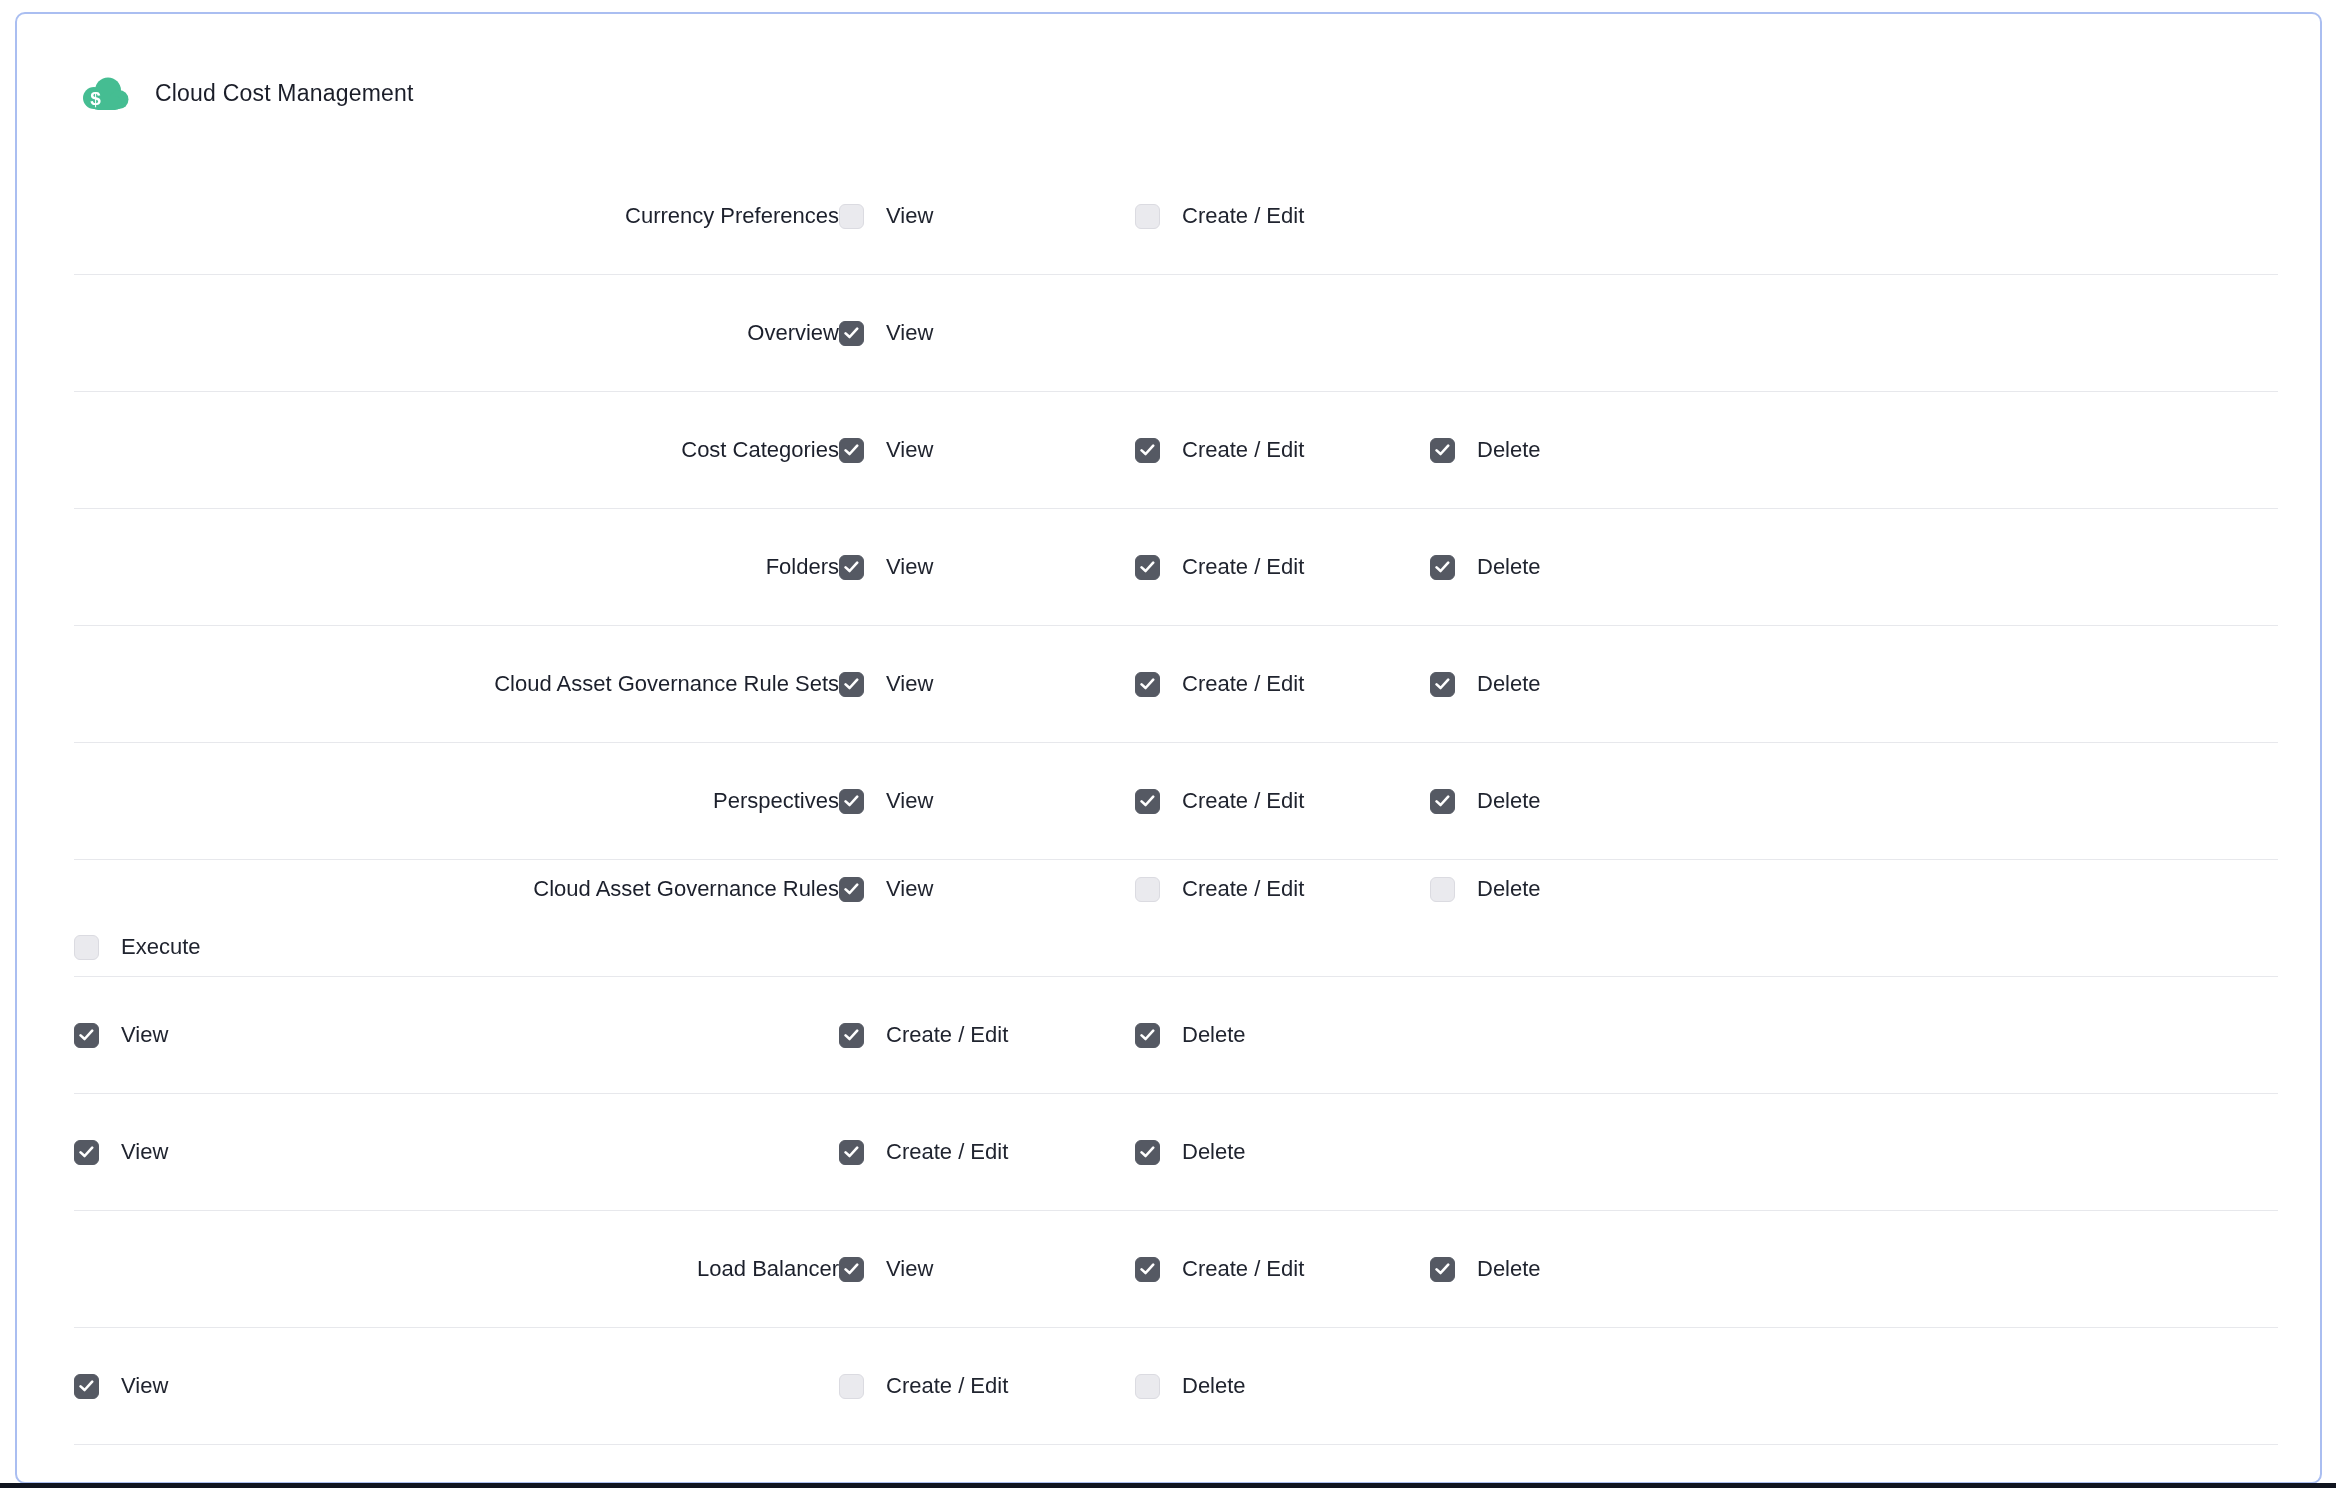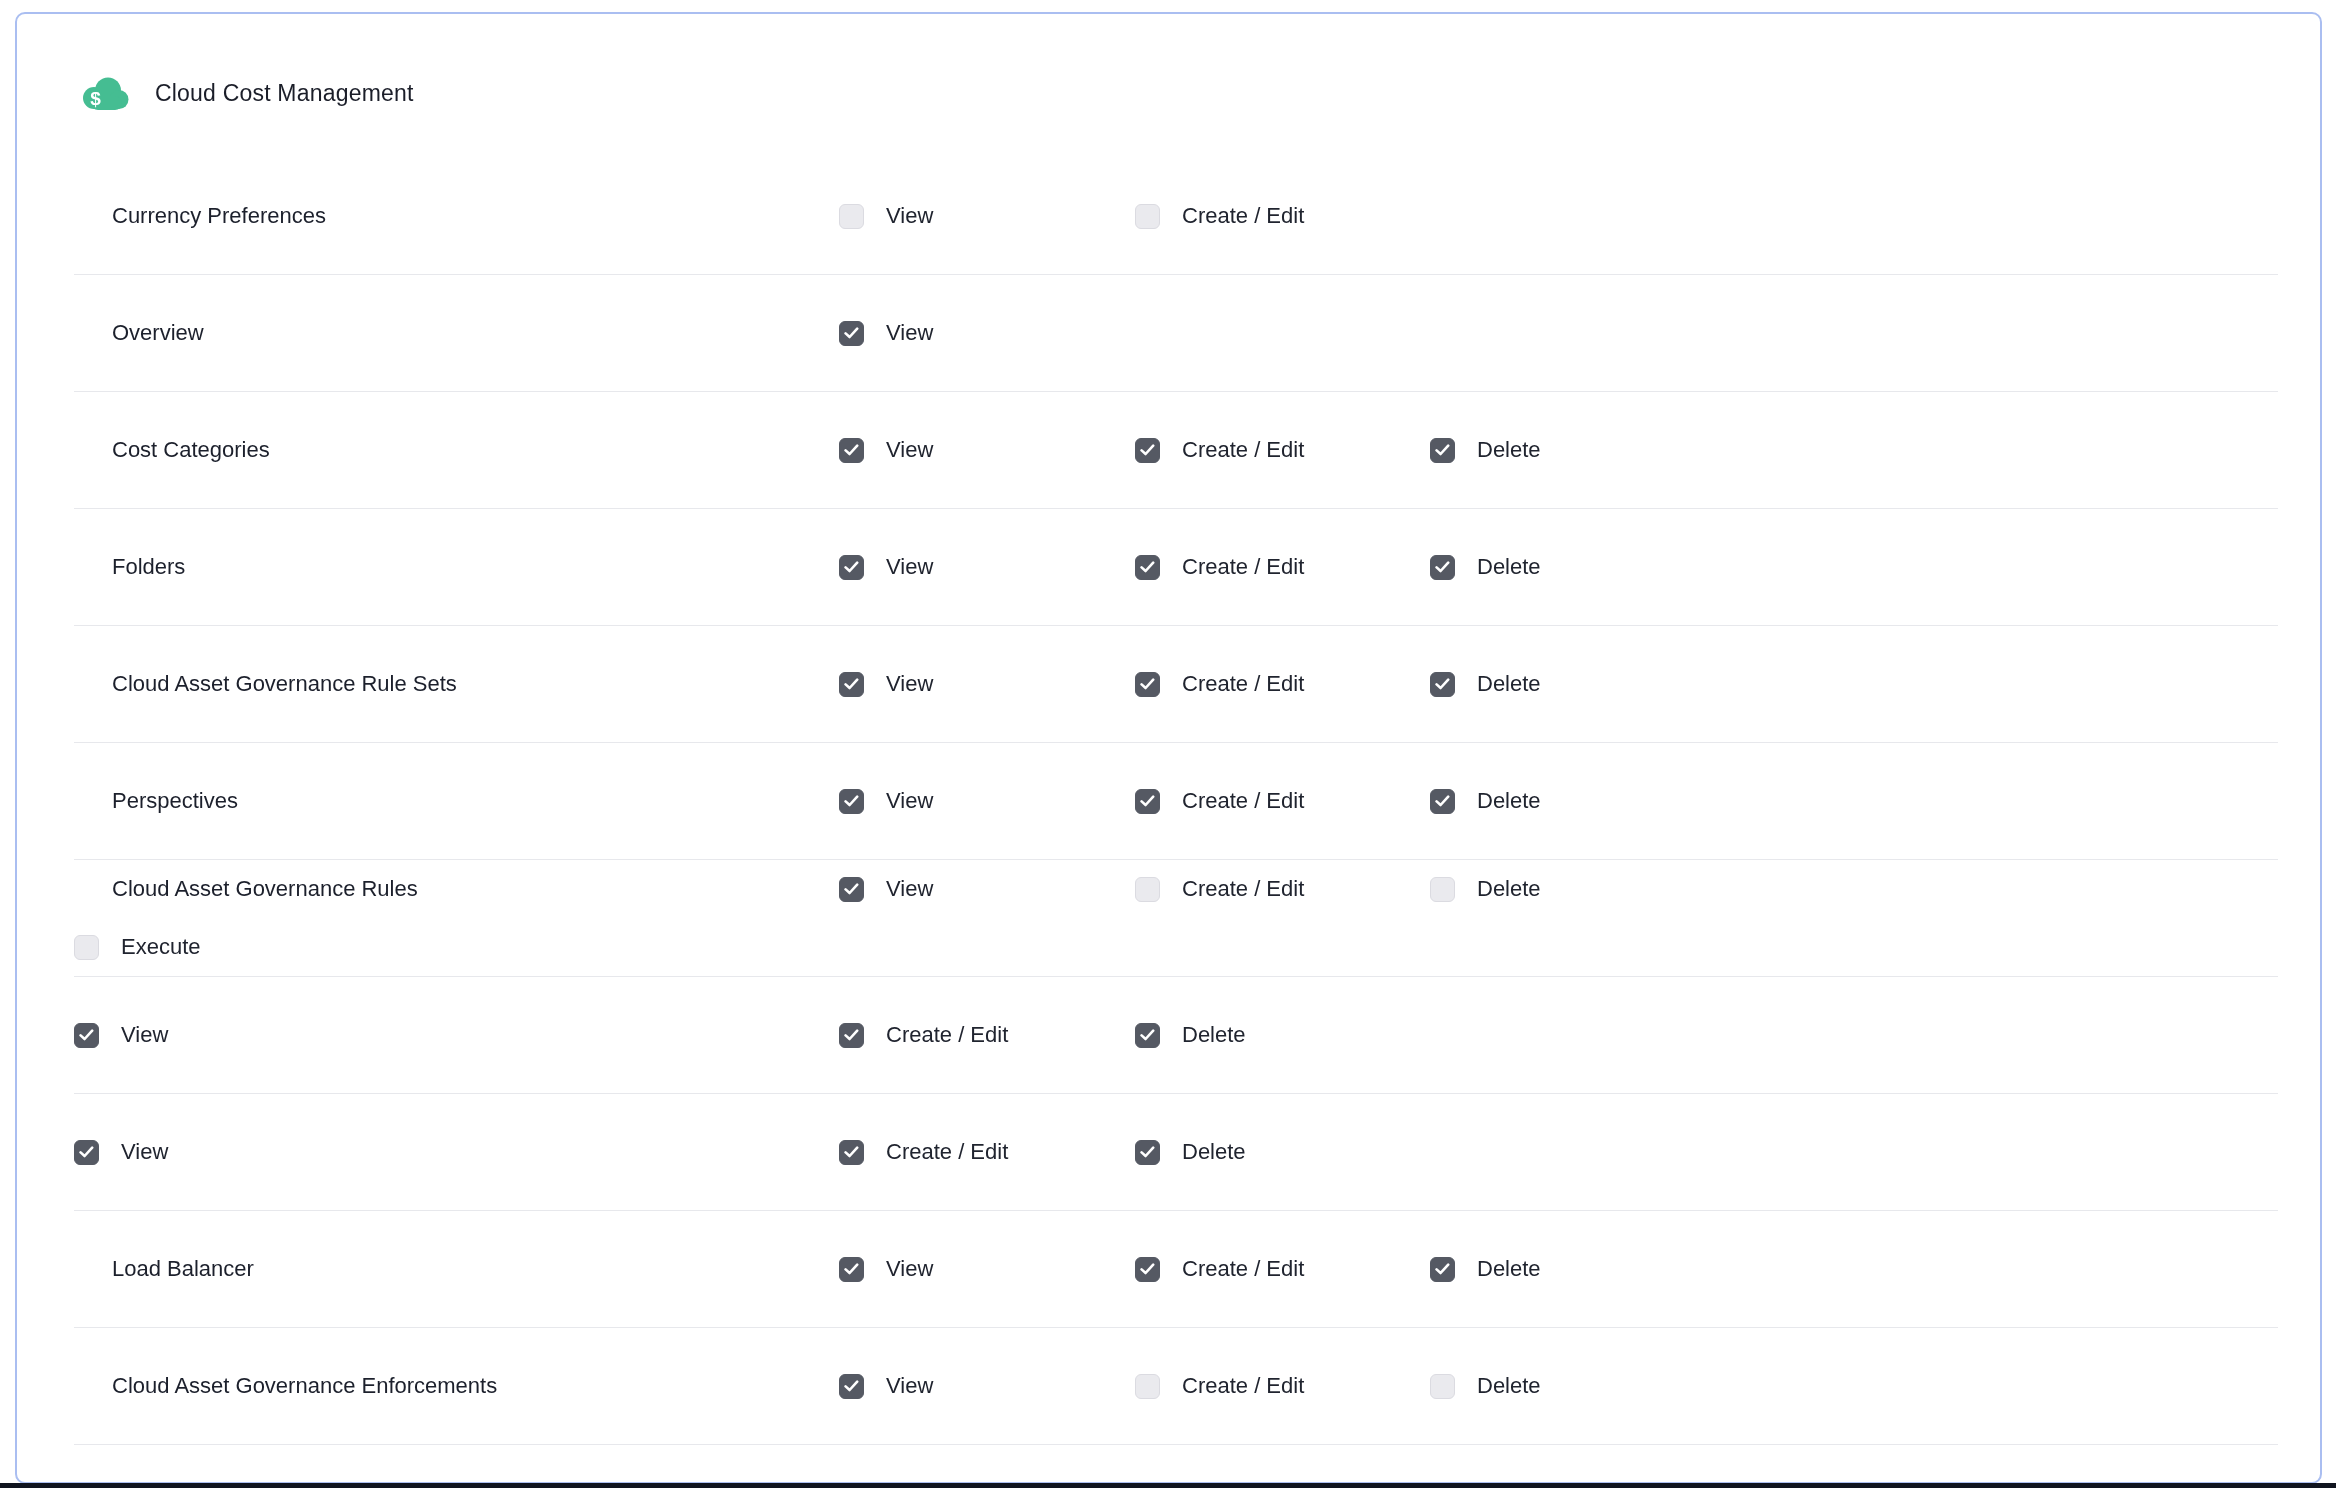--- a/index.html
+++ b/index.html
@@ -32,20 +32,21 @@
   }
   .header .icon { width: 50px; height: 42px; display: flex; align-items: center; justify-content: center; }
   .title {
     font-size: 23px;
     font-weight: 400;
     color: #1b1e29;
     letter-spacing: 0.2px;
   }
   .rows {
     margin: 40px 42px 0 57px;
+    text-align: right;
   }
   .row {
     display: grid;
     grid-template-columns: 765px 296px 295px 294px;
     align-items: center;
     height: 117px;
     border-bottom: 1px solid #e7e8ec;
     background: #fff;
   }
   .row-label {
@@ -344,21 +345,20 @@
         <label class="perm">
     <span class="checkbox checked">
       <svg width="15" height="12" viewBox="0 0 15 12" aria-hidden="true">
         <path d="M1.6 6.4 L5.6 10 L13.2 1.6" fill="none" stroke="#ffffff" stroke-width="2.6" stroke-linecap="round" stroke-linejoin="round"></path>
       </svg>
     </span>
     <span class="perm-label">Delete</span>
   </label>
       </div>
       <div class="row">
-    <div class="row-label">Cloud Asset Governance Enforcements</div>
   <label class="perm">
     <span class="checkbox checked">
       <svg width="15" height="12" viewBox="0 0 15 12" aria-hidden="true">
         <path d="M1.6 6.4 L5.6 10 L13.2 1.6" fill="none" stroke="#ffffff" stroke-width="2.6" stroke-linecap="round" stroke-linejoin="round"></path>
       </svg>
     </span>
     <span class="perm-label">View</span>
   </label>
         <label class="perm">
     <span class="checkbox">

